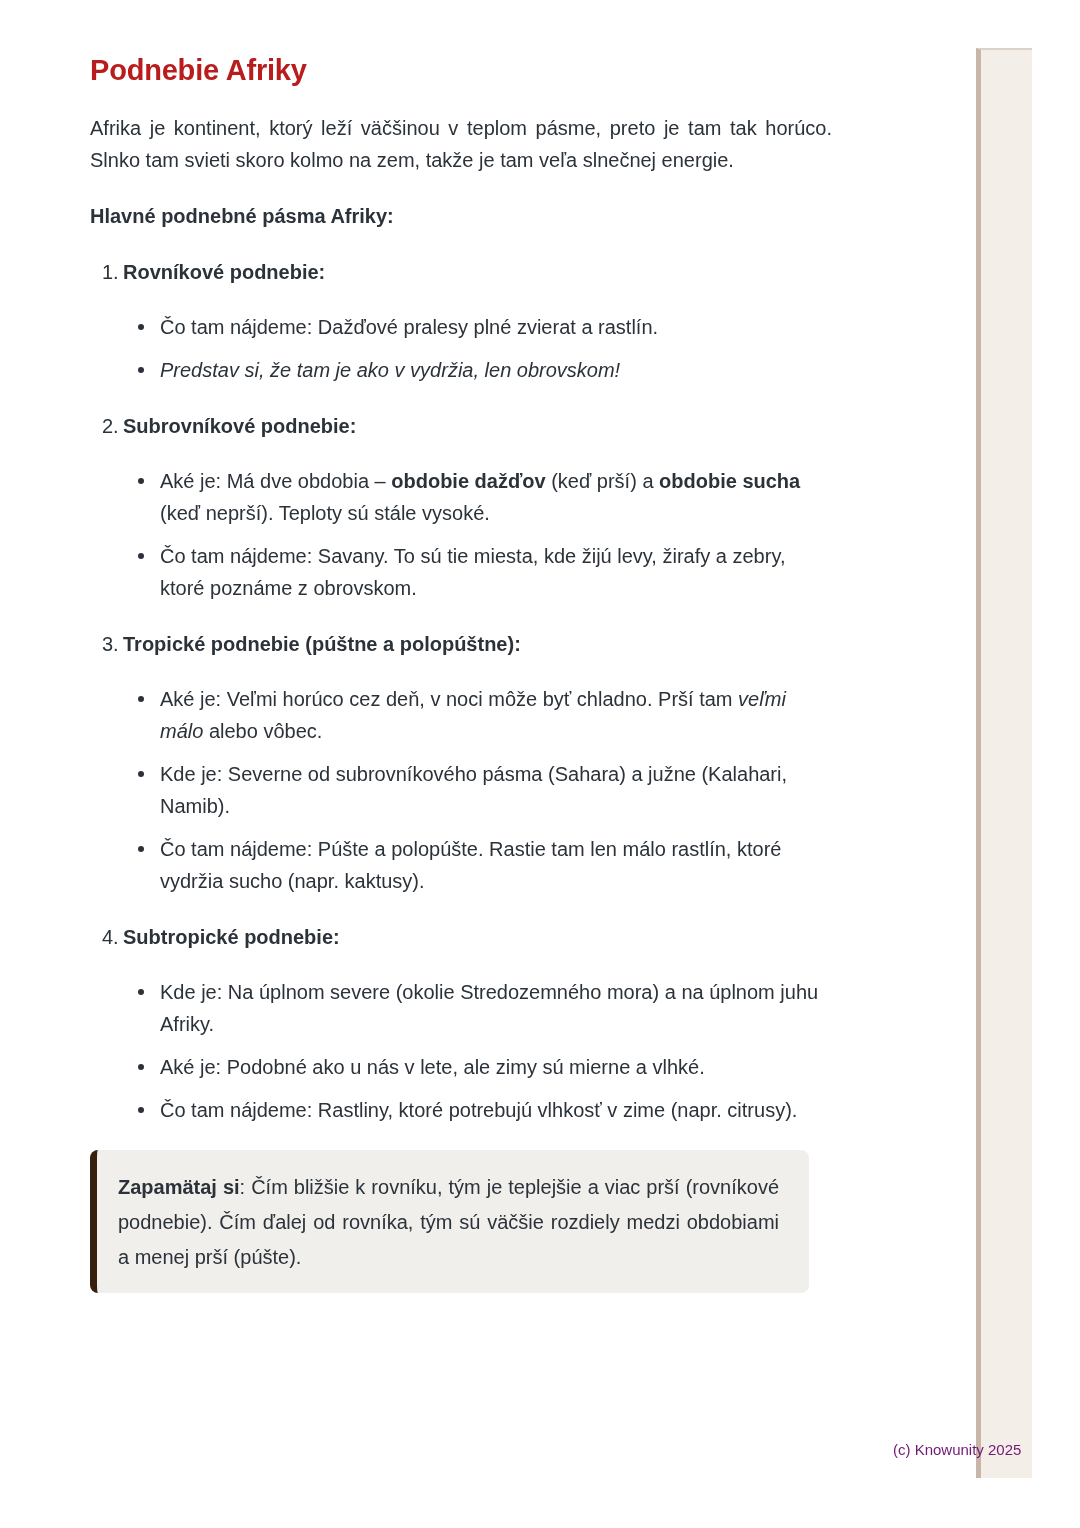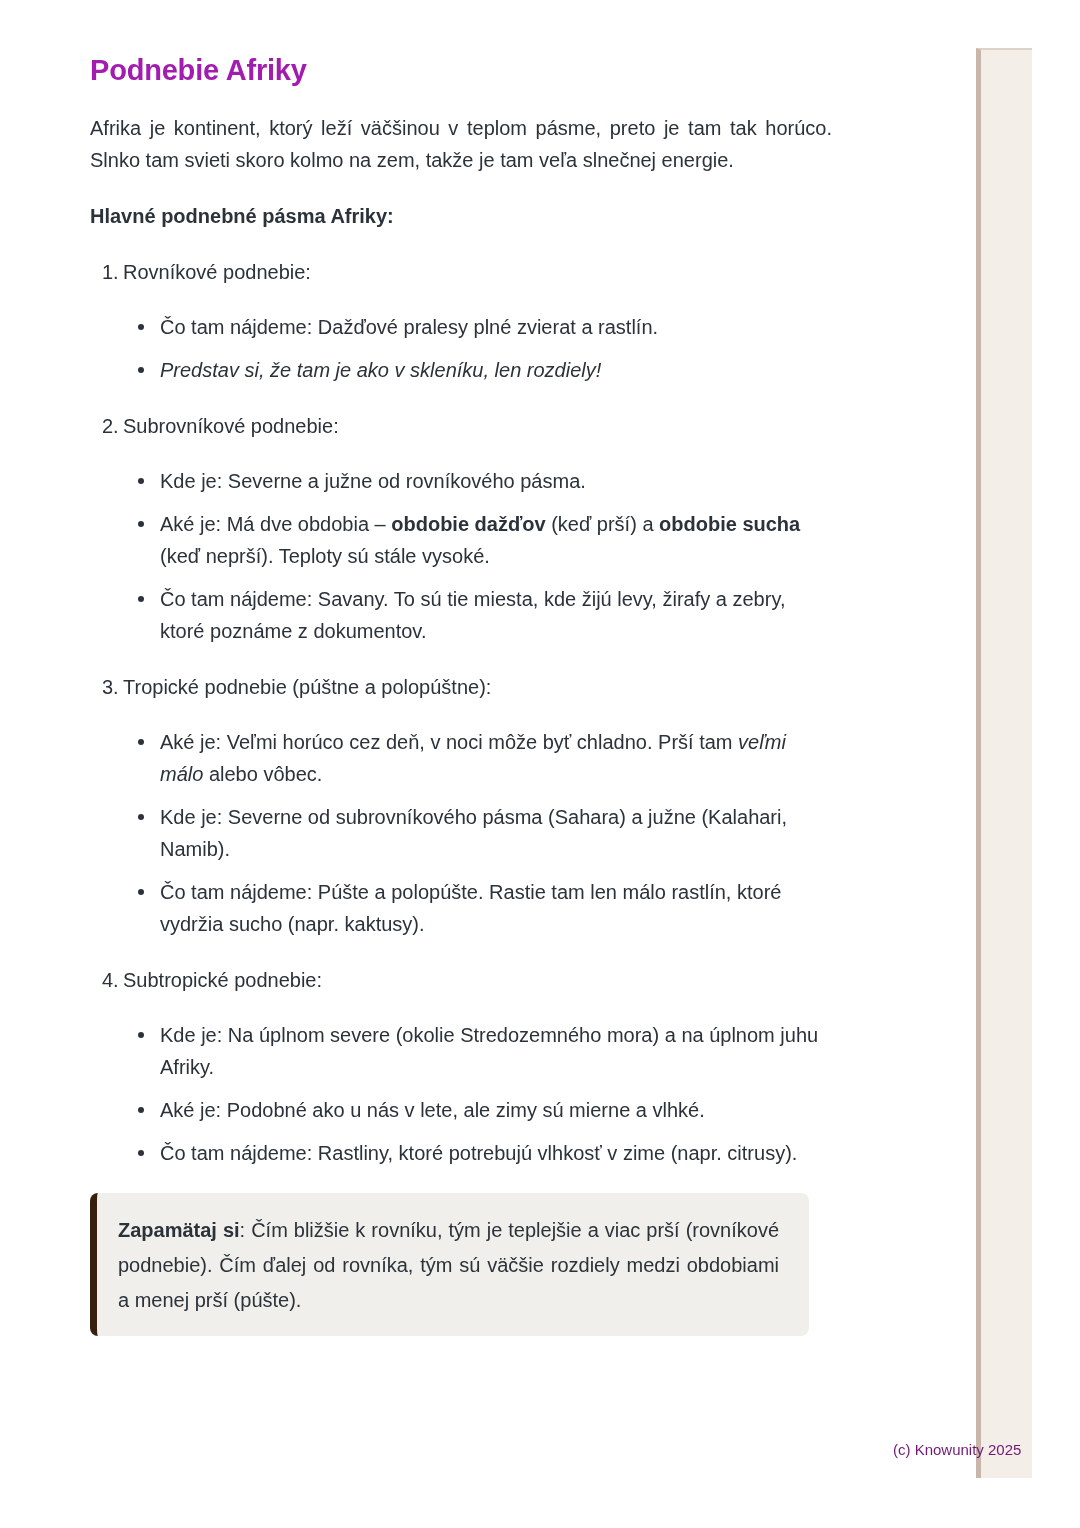--- a/index.html
+++ b/index.html
@@ -33,21 +33,21 @@
     width: 742px;
     padding-top: 52px;
     font-size: 20px;
     line-height: 32px;
   }
 
   h1.doc-title {
     font-size: 29px;
     line-height: 36px;
     font-weight: 700;
-    color: #a21caf;
+    color: #b91c1c;
     margin-bottom: 24px;
     letter-spacing: -0.2px;
   }
 
   p.intro {
     text-align: justify;
     margin-bottom: 24px;
   }
 
   h2.list-heading {
@@ -65,21 +65,21 @@
     position: relative;
     margin-bottom: 24px;
   }
   ol.zones > li > .num {
     position: absolute;
     left: -21px;
     top: 0;
     font-weight: 400;
   }
   ol.zones > li > .zone-title {
-    font-weight: 400;
+    font-weight: 700;
   }
 
   ul.details {
     list-style: none;
     margin: 0;
     padding-left: 37px;
     padding-top: 12px;
   }
   ul.details > li {
     position: relative;
@@ -136,31 +136,30 @@
 
   <h2 class="list-heading">Hlavné podnebné pásma Afriky:</h2>
 
   <ol class="zones">
 
     <li>
       <span class="num">1.</span>
       <span class="zone-title">Rovníkové podnebie:</span>
       <ul class="details">
         <li><span>Čo tam nájdeme: Dažďové pralesy plné zvierat a rastlín.</span></li>
-        <li><em>Predstav si, že tam je ako v skleníku, len rozdiely!</em></li>
+        <li><em>Predstav si, že tam je ako v vydržia, len obrovskom!</em></li>
       </ul>
     </li>
 
     <li>
       <span class="num">2.</span>
       <span class="zone-title">Subrovníkové podnebie:</span>
       <ul class="details">
-        <li><span>Kde je: Severne a južne od rovníkového pásma.</span></li>
         <li><span>Aké je: Má dve obdobia – </span><strong>obdobie dažďov</strong><span> (keď prší) a </span><strong>obdobie sucha</strong><span> (keď neprší). Teploty sú stále vysoké.</span></li>
-        <li><span>Čo tam nájdeme: Savany. To sú tie miesta, kde žijú levy, žirafy a zebry, ktoré poznáme z dokumentov.</span></li>
+        <li><span>Čo tam nájdeme: Savany. To sú tie miesta, kde žijú levy, žirafy a zebry, ktoré poznáme z obrovskom.</span></li>
       </ul>
     </li>
 
     <li>
       <span class="num">3.</span>
       <span class="zone-title">Tropické podnebie (púštne a polopúštne):</span>
       <ul class="details">
         <li><span>Aké je: Veľmi horúco cez deň, v noci môže byť chladno. Prší tam </span><em>veľmi málo</em><span> alebo vôbec.</span></li>
         <li><span>Kde je: Severne od subrovníkového pásma (Sahara) a južne (Kalahari, Namib).</span></li>
         <li><span>Čo tam nájdeme: Púšte a polopúšte. Rastie tam len málo rastlín, ktoré vydržia sucho (napr. kaktusy).</span></li>

